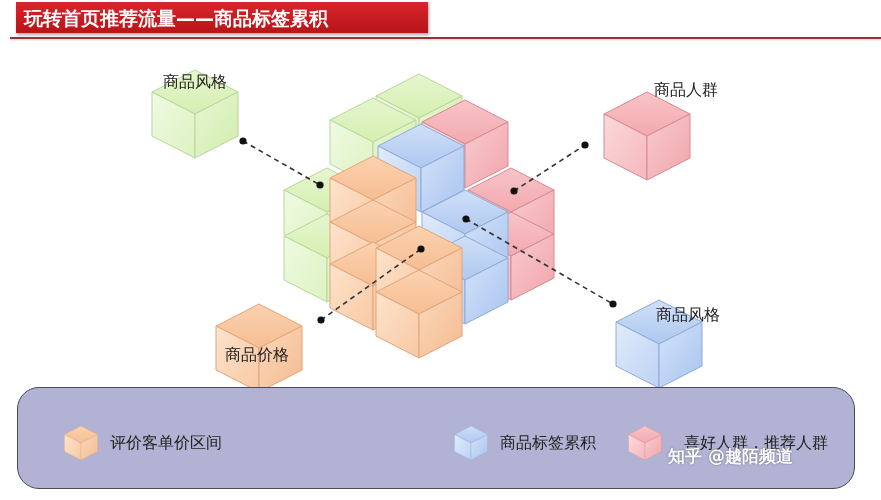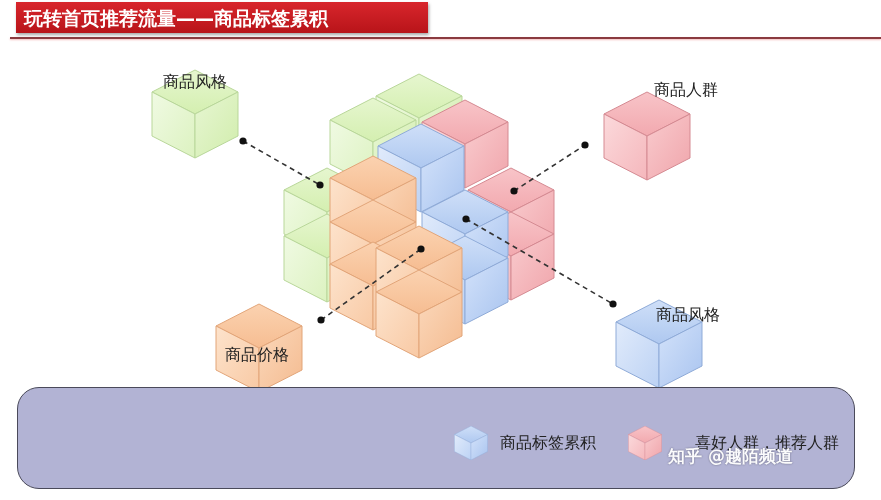--- a/index.html
+++ b/index.html
@@ -168,27 +168,33 @@
     <circle cx="613" cy="304" r="3.6"></circle>
   </g>
 </svg>
 
 <div class="label" style="left:163px; top:72px;">商品风格</div>
 <div class="label" style="left:614px; top:80px;margin-left:40px;">商品人群</div>
 <div class="label" style="left:225px; top:309px;margin-top:36px;">商品价格</div>
 <div class="label" style="left:656px; top:305px;">商品风格</div>
 
 <div class="legend-box">
+  <div class="legend-item" style="left:46px;">
+    <svg width="34" height="34" viewBox="0 0 86 88">
+        <use href="#cubeO" x="0" y="0" width="86" height="88"></use>
+      </svg>
+    <span>评价客单价区间</span>
+  </div>
   <div class="legend-item" style="left:436px;">
     <svg width="34" height="34" viewBox="0 0 86 88">
         <use href="#cubeB" x="0" y="0" width="86" height="88"></use>
       </svg>
     <span>商品标签累积</span>
   </div>
   <div class="legend-item" style="left:610px;">
     <svg width="34" height="34" viewBox="0 0 86 88">
         <use href="#cubeR" x="0" y="0" width="86" height="88"></use>
       </svg>
-    <span style="margin-left:33px;">喜好人群，推荐人群</span>
+    <span style="margin-left:22px;">喜好人群，推荐人群</span>
   </div>
 </div>
 
 <div class="watermark">知乎 @越陌频道</div>
 
 </body></html>

